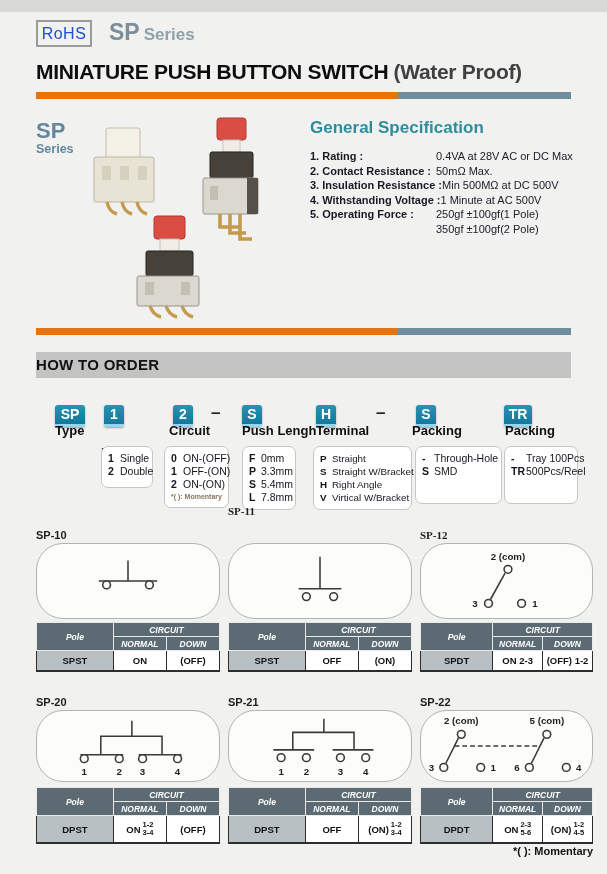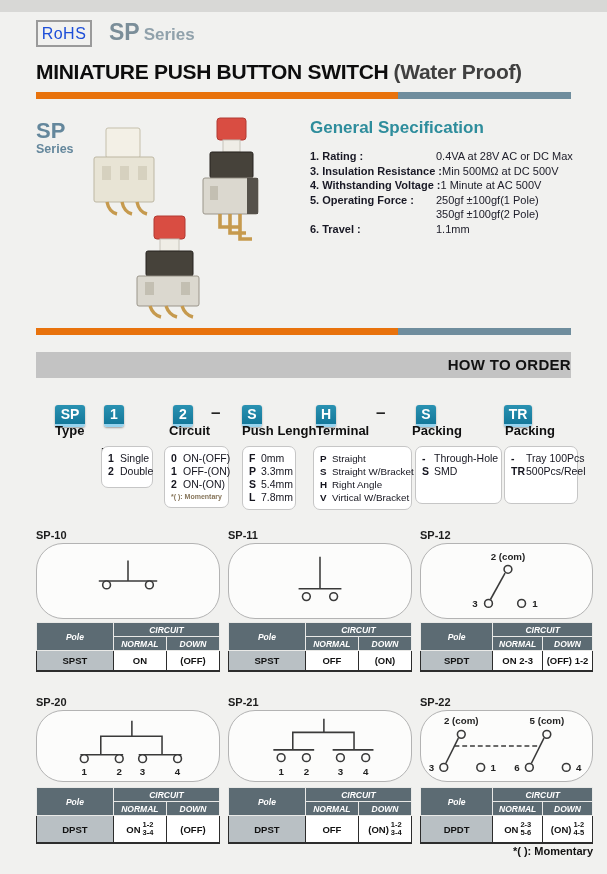--- a/index.html
+++ b/index.html
@@ -23,21 +23,21 @@
   .prod-label{left:36px;top:120px;line-height:1;color:#64879c;}
   .prod-label .sp{font-size:22px;font-weight:bold;display:block;}
   .prod-label .word{font-size:12.5px;font-weight:bold;display:block;margin-top:1px;}
   
   .genspec{left:310px;top:118px;width:282px;}
   .genspec .gs-title{font-size:17px;font-weight:bold;color:#2e8d9c;margin-bottom:11px;}
   .spec-row{display:flex;font-size:11px;line-height:14.5px;}
   .spec-label{min-width:126px;font-weight:bold;white-space:nowrap;color:#191925;}
   .spec-value{white-space:nowrap;color:#20202c;}
   
-  .hto-bar{left:36px;top:352px;width:535px;height:26px;background:#c3c3c3;text-align:right;
+  .hto-bar{left:36px;top:352px;width:535px;height:26px;background:#c3c3c3;text-align:left;
            font-size:15px;font-weight:bold;color:#111;line-height:26px;letter-spacing:.3px;}
   .code-badge{position:absolute;top:405px;height:19px;background:linear-gradient(#2a92b2,#14789a);
            border-radius:3px;border-bottom:3px solid #96d3ee;color:#fff;font-weight:bold;
            font-size:14px;text-align:center;line-height:19px;box-shadow:0 1px 2px rgba(0,0,0,.35);}
   .code-dash{position:absolute;top:403px;font-size:17px;font-weight:bold;color:#222;}
   .col-label{position:absolute;top:423px;font-size:13px;font-weight:bold;color:#0f0f0f;white-space:nowrap;}
   .opt-box{position:absolute;top:446px;background:#fff;border:1px solid #c6c6c6;border-radius:7px;
            padding:5px 6px;box-sizing:border-box;}
   .opt-row{display:flex;font-size:10.5px;line-height:13px;color:#15151f;white-space:nowrap;}
   .opt-k{font-weight:bold;min-width:12px;}
@@ -126,38 +126,38 @@
     </g>
   </svg>
 
   <div class="abs genspec">
     <div class="gs-title">General Specification</div>
     <div class="spec-row">
       <span class="spec-label">1. Rating :</span>
       <span class="spec-value">0.4VA at 28V AC or DC Max</span>
     </div>
     <div class="spec-row">
+      <span class="spec-label">2. Contact Resistance :</span>
+      <span class="spec-value">50mΩ Max.</span>
+    </div>
+    <div class="spec-row">
       <span class="spec-label">3. Insulation Resistance :</span>
       <span class="spec-value">Min 500MΩ at DC 500V</span>
     </div>
     <div class="spec-row">
       <span class="spec-label">4. Withstanding Voltage :</span>
       <span class="spec-value">1 Minute at AC 500V</span>
     </div>
     <div class="spec-row">
       <span class="spec-label">5. Operating Force :</span>
       <span class="spec-value">
         <span style="display:block">250gf ±100gf(1 Pole)</span>
         <span style="display:block">350gf ±100gf(2 Pole)</span>
       </span>
     </div>
-    <div class="spec-row">
-      <span class="spec-label">6. Travel :</span>
-      <span class="spec-value">1.1mm</span>
-    </div>
   </div>
 
   <div class="abs hbar" style="left:36px;top:328px;width:535px;">
     <span class="o" style="width:362px;"></span>
     <span class="b" style="left:362px;width:173px;"></span>
   </div>
 
   <div class="abs hto-bar">HOW TO ORDER</div>
 
   <div class="code-badge" style="left:55px;width:30px;">SP</div>
@@ -292,21 +292,21 @@
           </tr>
       <tr>
             <td class="pole-cell">SPST</td>
           <td class="val-cell">ON</td>
           <td class="val-cell">(OFF)</td>
           </tr>
     </tbody>
       </table>
   </div>
 
-  <div class="diag-id" style="left:228px;top:529px;">SP-11</div>
+  <div class="diag-id" style="left:228px;top:505px;font-family:Liberation Serif, serif;">SP-11</div>
   <div class="diag-box" style="left:228px;top:543px;width:184px;height:76px;">
     <svg viewBox="0 0 184 76">
       <line class="dstroke" x1="92" y1="13" x2="92" y2="46"></line>
       <line class="dstroke" x1="70" y1="46" x2="114" y2="46"></line>
       <circle class="dcirc" cx="78" cy="54" r="4"></circle>
       <circle class="dcirc" cx="106" cy="54" r="4"></circle>
     </svg>
   </div>
   <div class="ctab-wrap" style="left:228px;top:622px;width:184px;">
     <table class="ctab">
@@ -326,21 +326,21 @@
           </tr>
       <tr>
             <td class="pole-cell">SPST</td>
           <td class="val-cell">OFF</td>
           <td class="val-cell">(ON)</td>
           </tr>
     </tbody>
       </table>
   </div>
 
-  <div class="diag-id" style="left:420px;top:529px;">SP-12</div>
+  <div class="diag-id" style="left:420px;top:529px;font-family:Liberation Serif, serif;">SP-12</div>
   <div class="diag-box" style="left:420px;top:543px;width:173px;height:76px;">
     <svg viewBox="0 0 173 76">
       <text class="dtx" x="88" y="16" text-anchor="middle">2 (com)</text>
       <circle class="dcirc" cx="88" cy="26" r="4"></circle>
       <line class="dstroke" x1="85" y1="30" x2="70" y2="57"></line>
       <circle class="dcirc" cx="68" cy="61" r="4"></circle>
       <text class="dtx" x="57" y="65" text-anchor="end">3</text>
       <circle class="dcirc" cx="102" cy="61" r="4"></circle>
       <text class="dtx" x="113" y="65" text-anchor="start">1</text>
     </svg>

